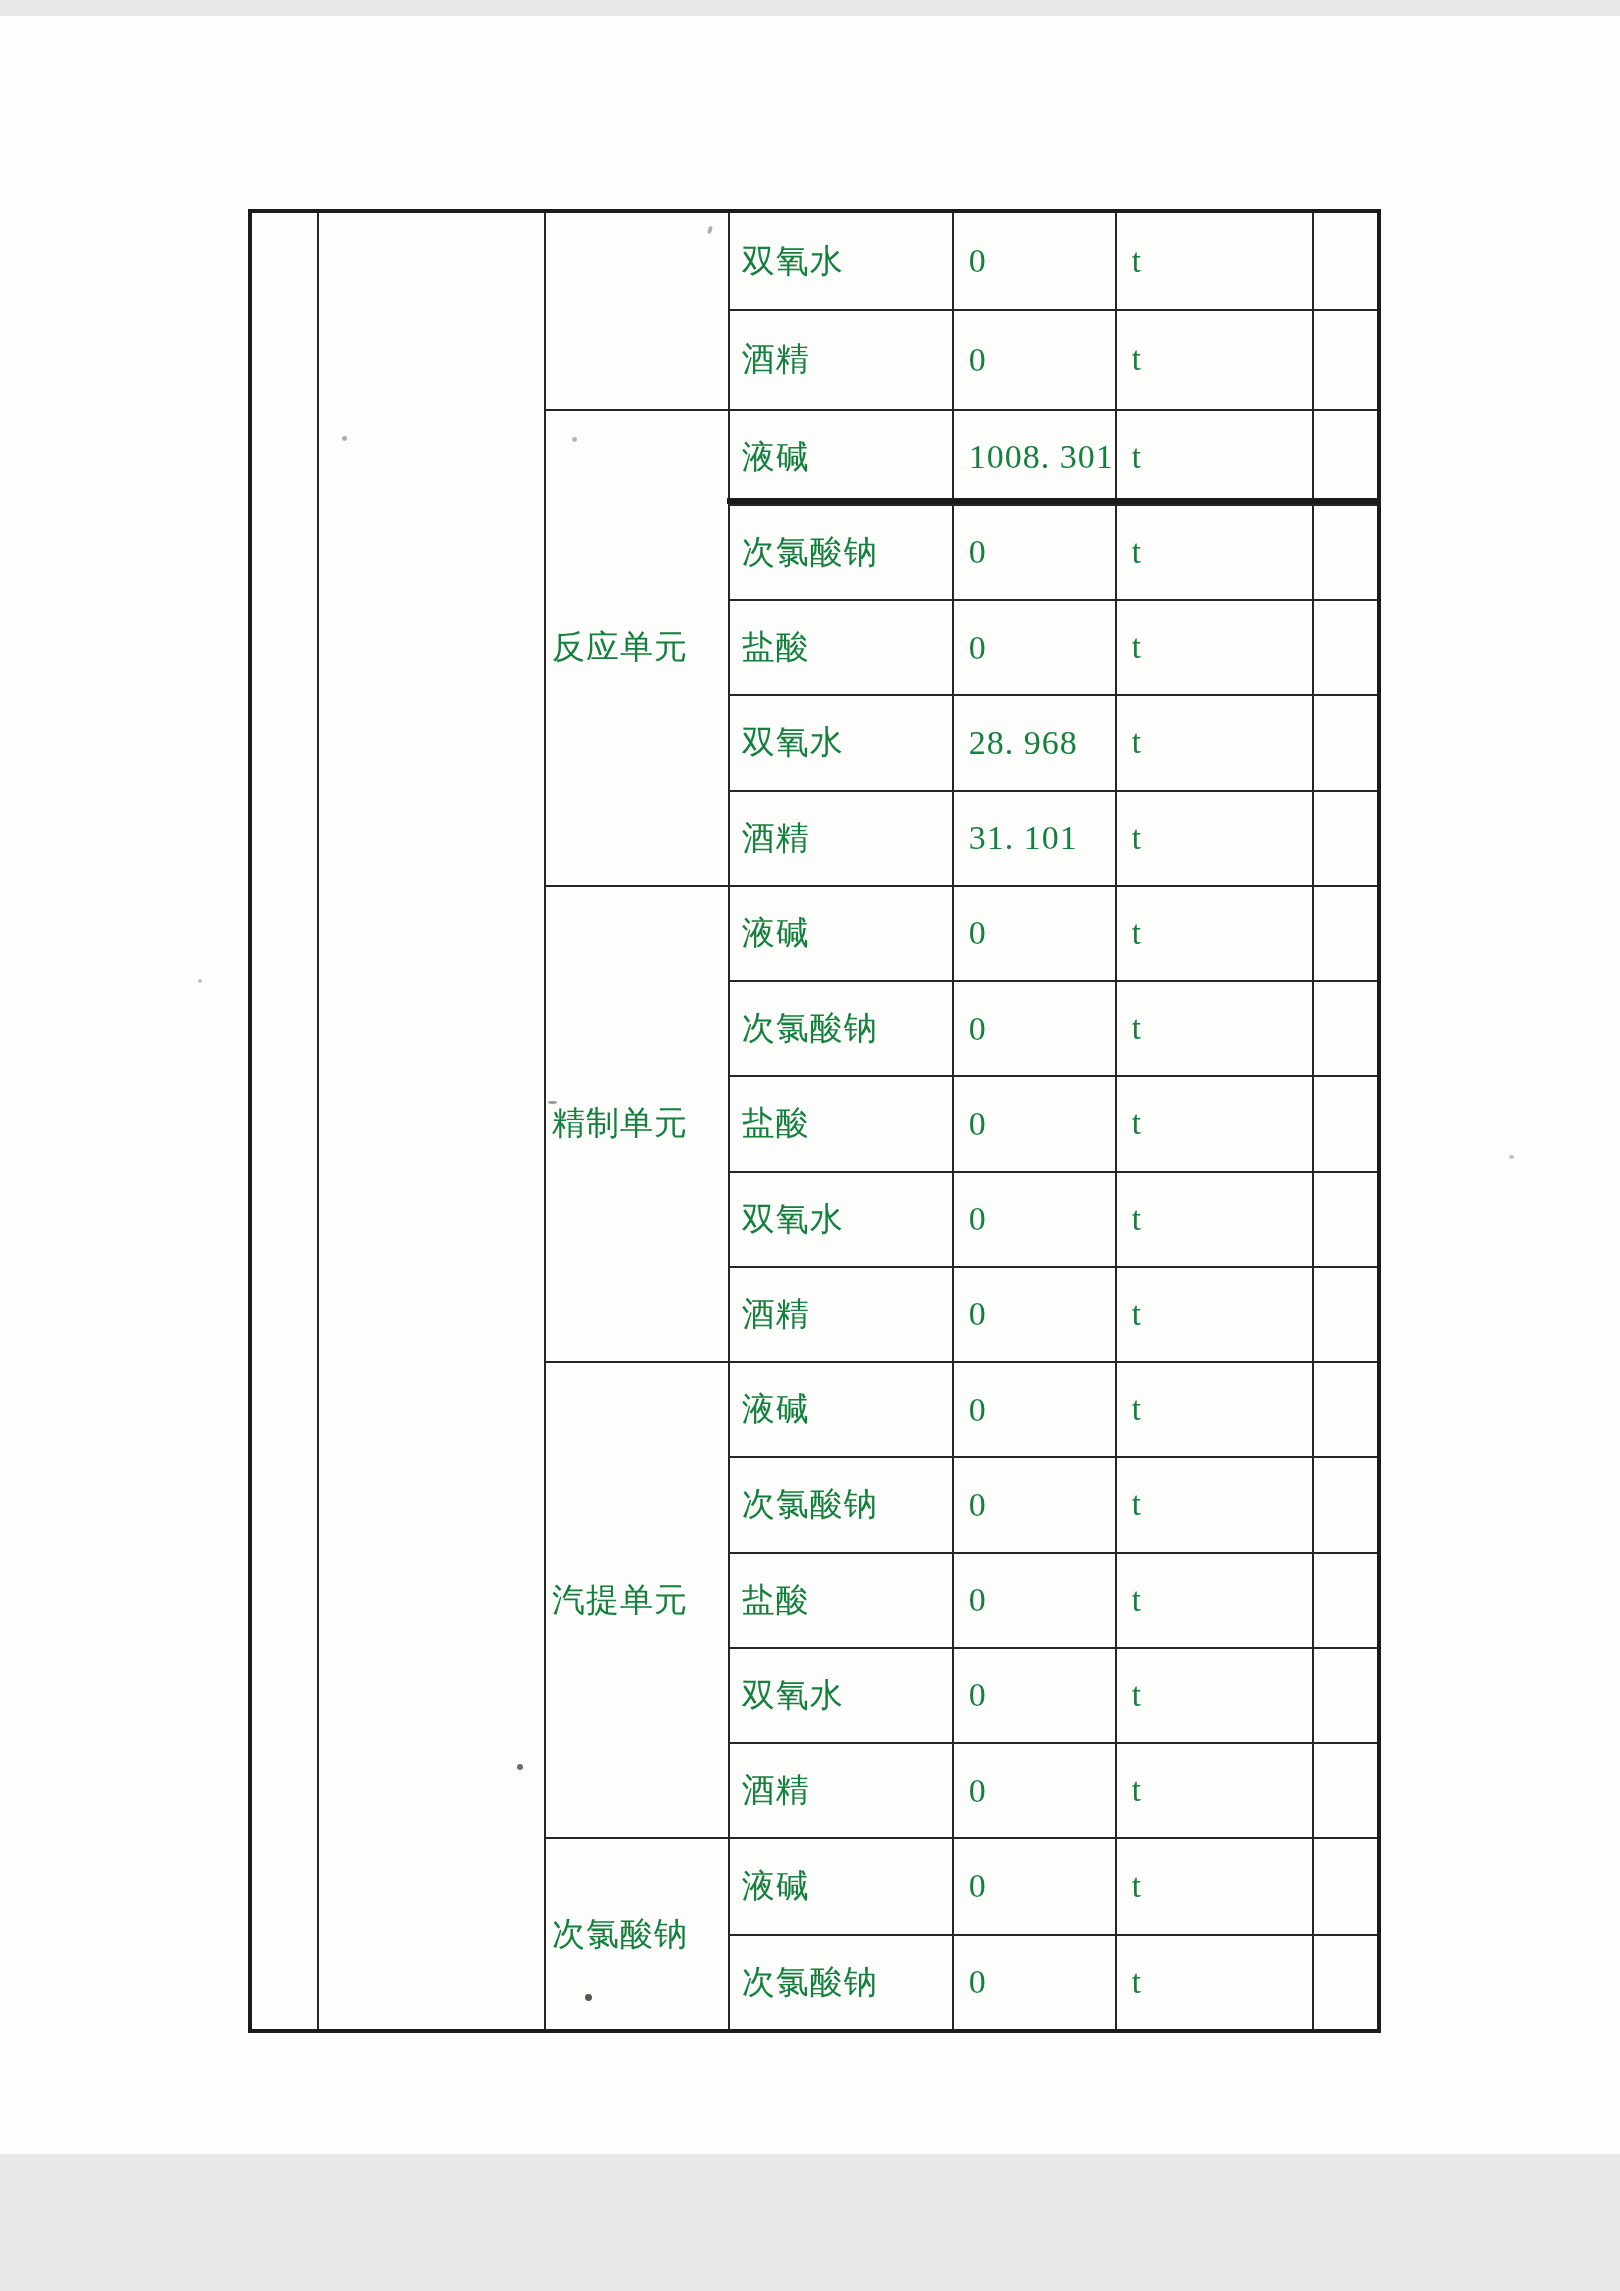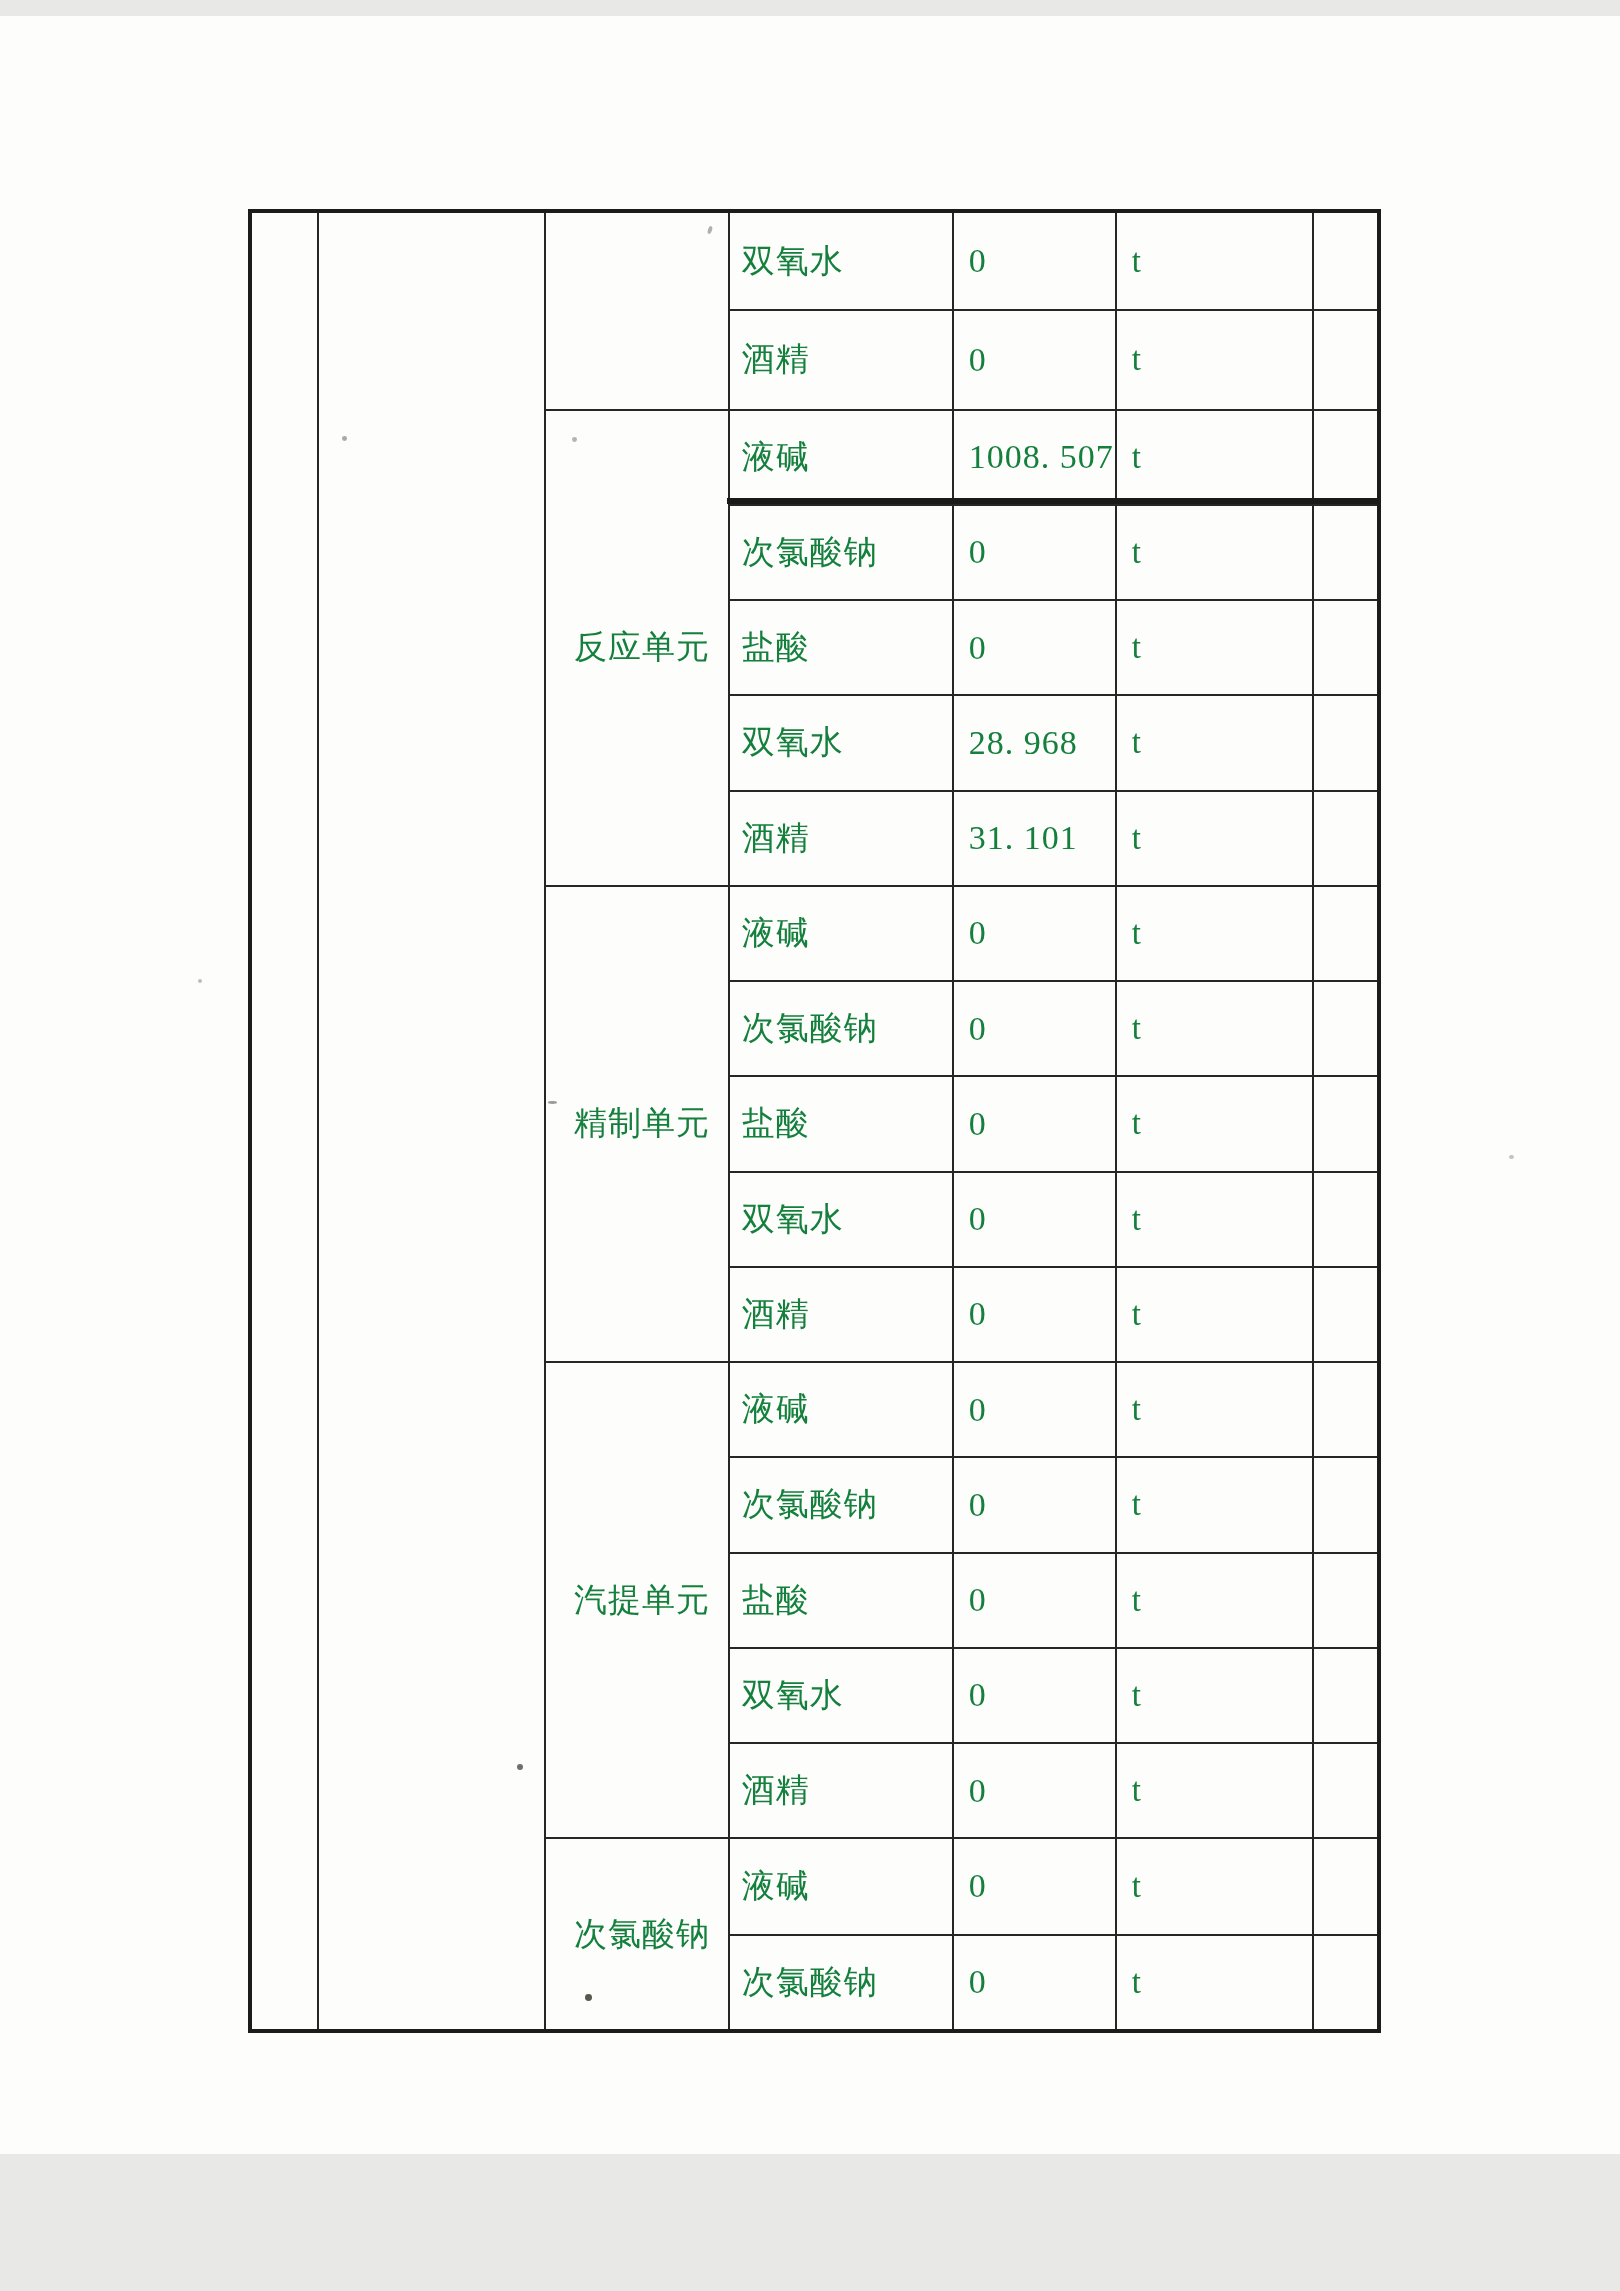--- a/index.html
+++ b/index.html
@@ -22,21 +22,21 @@
   }
   .doc-table td {
     border:2.9px solid #262624;
     vertical-align:middle;
     padding:0;
     font-size:33px;
     line-height:1;
     overflow:hidden;
     white-space:nowrap;
   }
-  td.c-unit  { padding-left:28px; letter-spacing:1px; }
+  td.c-unit  { padding-left:6px; letter-spacing:1px; }
   td.c-chem  { padding-left:11.8px; letter-spacing:1px; }
   td.c-val   { padding-left:14.7px; font-size:34px; letter-spacing:1px; }
   td.c-uom   { padding-left:14.7px; font-size:33px; }
   tr.r-top  { height:99px; }
   tr.r-std  { height:95px;  }
   tr.r-bot  { height:96px;  }
   .heavy-line {
     position:absolute;
     left:727px; top:482px;
     width:650px; height:5.9px;
@@ -80,21 +80,21 @@
       <tr class="r-top">
         <td class="c-chem">酒精</td>
         <td class="c-val">0</td>
         <td class="c-uom">t</td>
         <td></td>
       </tr>
 
       <tr class="r-std">
         <td rowspan="5" class="c-unit">反应单元</td>
         <td class="c-chem">液碱</td>
-        <td class="c-val">1008. 507</td>
+        <td class="c-val">1008. 301</td>
         <td class="c-uom">t</td>
         <td></td>
       </tr>
       <tr class="r-std">
         <td class="c-chem">次氯酸钠</td>
         <td class="c-val">0</td>
         <td class="c-uom">t</td>
         <td></td>
       </tr>
       <tr class="r-std">

